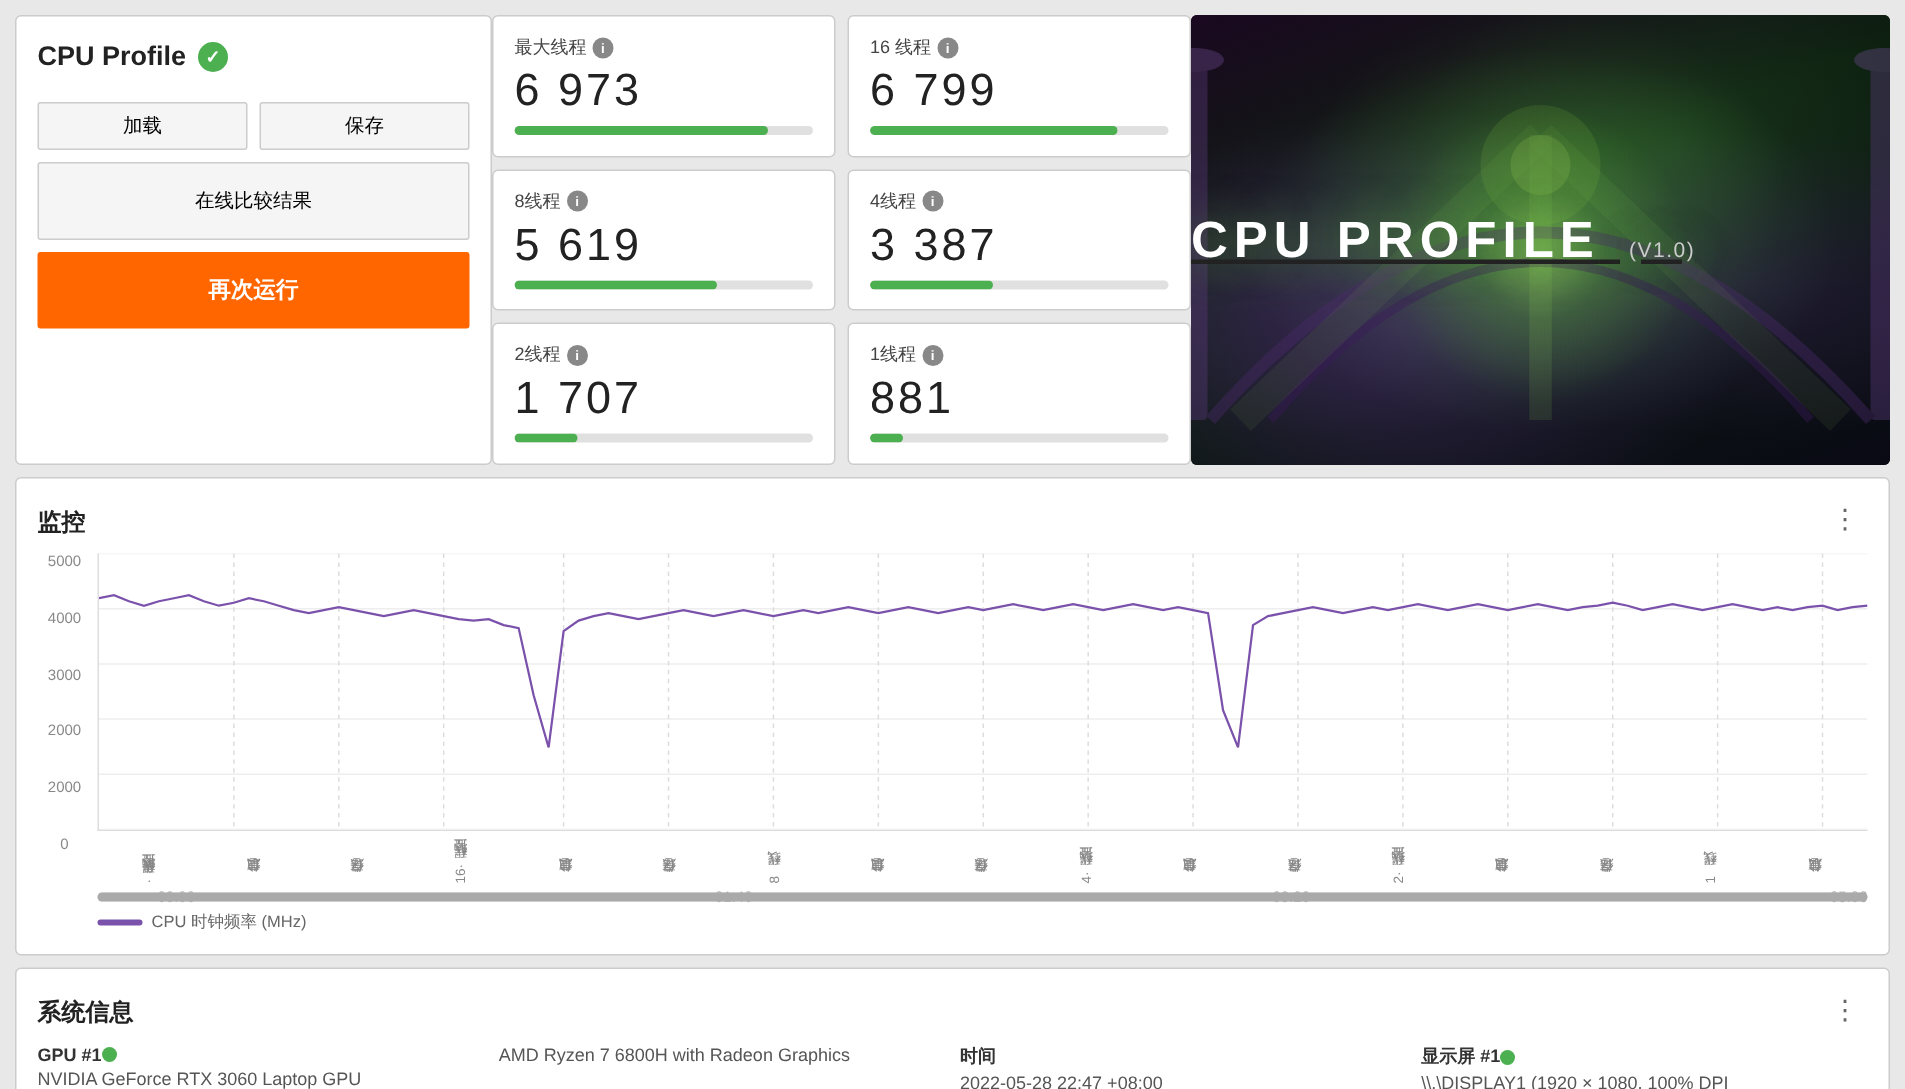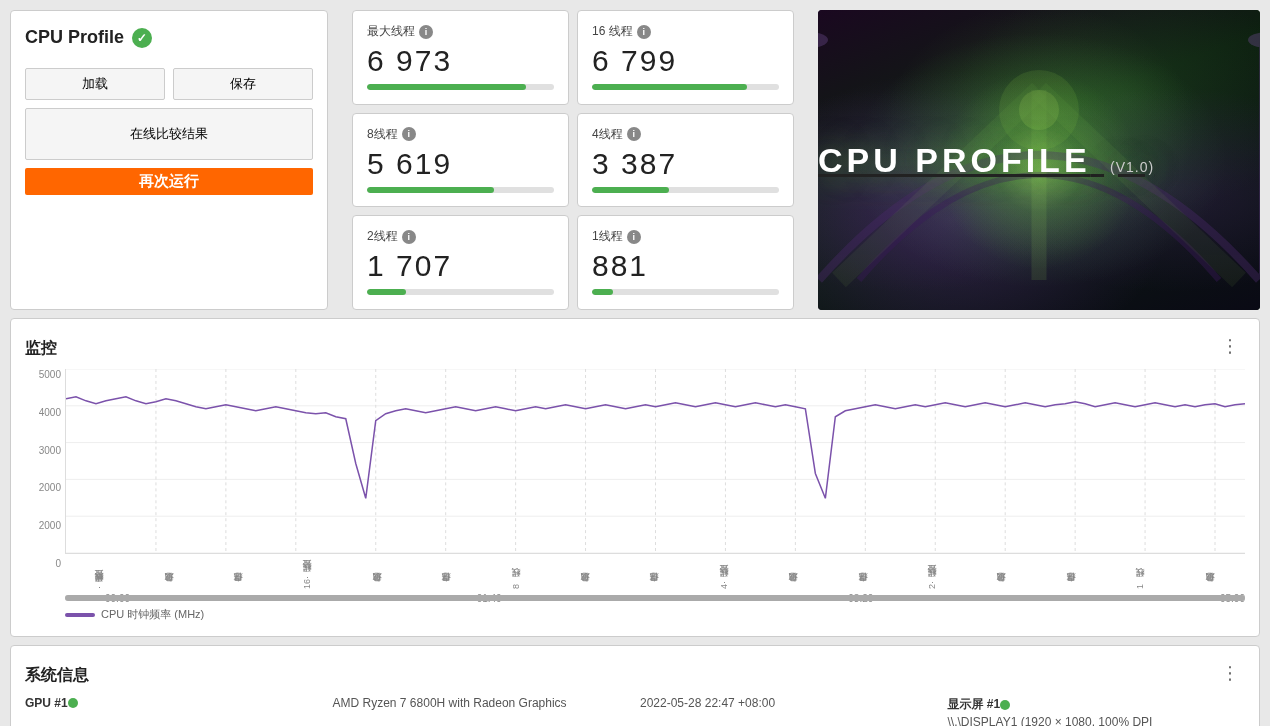--- a/index.html
+++ b/index.html
@@ -13,21 +13,21 @@
     .main-container {
       width: 1270px;
       min-height: 726px;
       background: #e8e8e8;
       padding: 10px;
     }
 
     
     .top-section {
       display: flex;
-      gap: 24px;
+      gap: 0;
       margin-bottom: 8px;
     }
 
     
     .left-panel {
       background: #fff;
       border: 1px solid #ccc;
       border-radius: 4px;
       padding: 16px 14px;
       width: 318px;
@@ -78,21 +78,21 @@
       border: 1px solid #ccc;
       background: #f5f5f5;
       cursor: pointer;
       font-size: 13px;
       border-radius: 2px;
       margin-bottom: 8px;
     }
 
     .btn-run {
       width: 100%;
-      padding: 4px 0;
+      padding: 16px 0;
       border: none;
       background: #ff6600;
       color: #fff;
       font-size: 15px;
       font-weight: 600;
       cursor: pointer;
       border-radius: 2px;
     }
 
     
@@ -221,21 +221,21 @@
     .menu-dots {
       cursor: pointer;
       font-size: 18px;
       color: #666;
       padding: 2px 6px;
     }
 
     .y-label {
       font-size: 10px;
       color: #888;
-      text-align: right;
+      text-align: center;
       padding-right: 4px;
     }
 
     .chart-svg {
       width: 100%;
       height: 100%;
     }
 
     .x-labels {
       display: flex;
@@ -611,27 +611,31 @@
       <span class="menu-dots">⋮</span>
     </div>
 
     <div class="sysinfo-grid">
 
       <div class="sysinfo-item">
         <div class="sysinfo-key">
           <span>GPU #1</span>
           <span class="green-dot"></span>
         </div>
+        <div class="sysinfo-val">NVIDIA GeForce RTX 3060 Laptop GPU</div>
       </div>
 
       <div class="sysinfo-item">
         <div class="sysinfo-val">AMD Ryzen 7 6800H with Radeon Graphics</div>
       </div>
 
       <div class="sysinfo-item">
+        <div class="sysinfo-key">
+          <span>时间</span>
+        </div>
         <div class="sysinfo-val">2022-05-28 22:47 +08:00</div>
       </div>
 
       <div class="sysinfo-item">
         <div class="sysinfo-key">
           <span>显示屏 #1</span>
           <span class="green-dot"></span>
         </div>
         <div class="sysinfo-val">\\.\DISPLAY1 (1920 × 1080, 100% DPI</div>
       </div>

